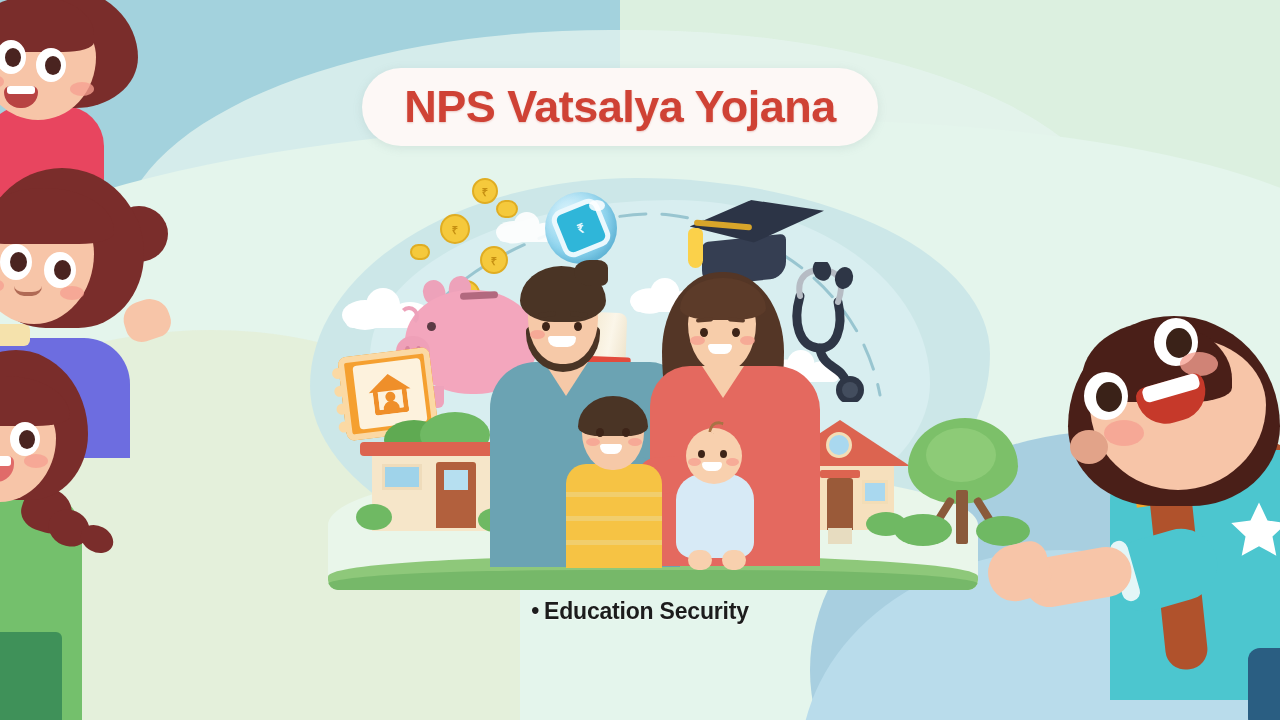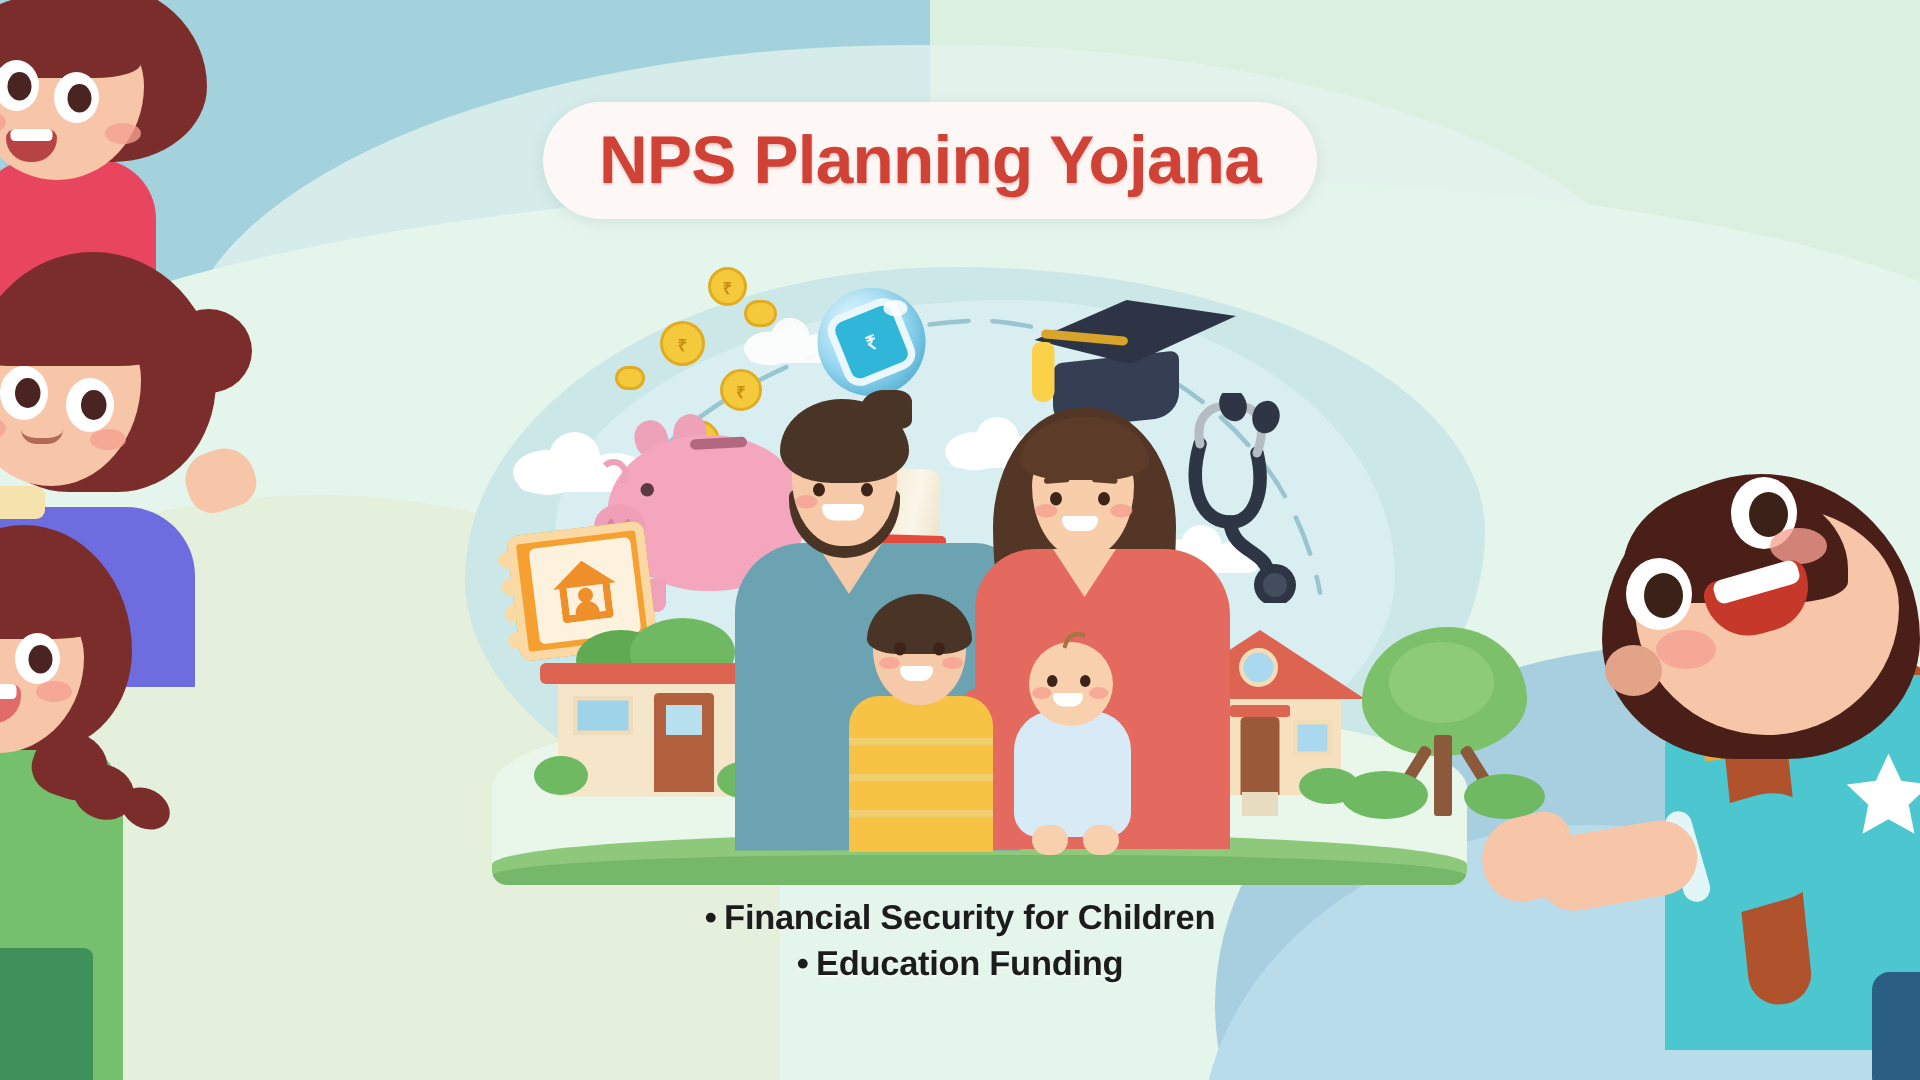--- a/index.html
+++ b/index.html
@@ -486,21 +486,21 @@
 
   <div class="bg-layer bg-teal-top"></div>
   <div class="bg-layer bg-green-top"></div>
   <div class="bg-layer bg-white-sweep"></div>
   <div class="bg-layer bg-mint-mid"></div>
   <div class="bg-layer bg-pale-left"></div>
   <div class="bg-layer bg-blue-bottomright"></div>
   <div class="bg-layer bg-blue-bottomright2"></div>
 
   <div id="title-pill">
-    <span id="title-text">NPS Planning Yojana</span>
+    <span id="title-text">NPS Vatsalya Yojana</span>
   </div>
 
   <div id="illustration">
 
     <div class="ill-blob"></div>
     <div class="ill-blob2"></div>
 
     <svg class="arc" width="700" height="420">
       <path d="M 95 210 C 120 90, 300 35, 370 45 C 470 58, 560 120, 580 225" fill="none" stroke="#7fb6c4" stroke-width="3" stroke-dasharray="26 16" stroke-linecap="round" opacity=".72"></path>
     </svg>
@@ -790,20 +790,17 @@
     <div class="eye-d" style="left:116px; top:52px; width:26px; height:30px; background:#3a2218;"></div>
     <div class="eye-d" style="left:186px; top:-2px; width:26px; height:30px; background:#3a2218;"></div>
     <div class="blush" style="left:124px; top:90px; width:40px; height:26px;"></div>
     <div class="blush" style="left:200px; top:22px; width:38px; height:24px;"></div>
     <div style="position:absolute; left:158px; top:50px; width:70px; height:42px; background:#c6392a; border-radius:10px 10px 30px 30px; transform:rotate(-16deg);"></div>
     <div style="position:absolute; left:162px; top:50px; width:58px; height:16px; background:#fff; border-radius:6px; transform:rotate(-16deg);"></div>
   </div>
 
   <div id="bullets">
     <div class="line">
-      <span class="dot">•</span><span>Financial Security for Children</span>
-    </div>
-    <div class="line">
-      <span class="dot">•</span><span>Education Funding</span>
+      <span class="dot">•</span><span>Education Security</span>
     </div>
   </div>
 
 </div>
 
 </body></html>

